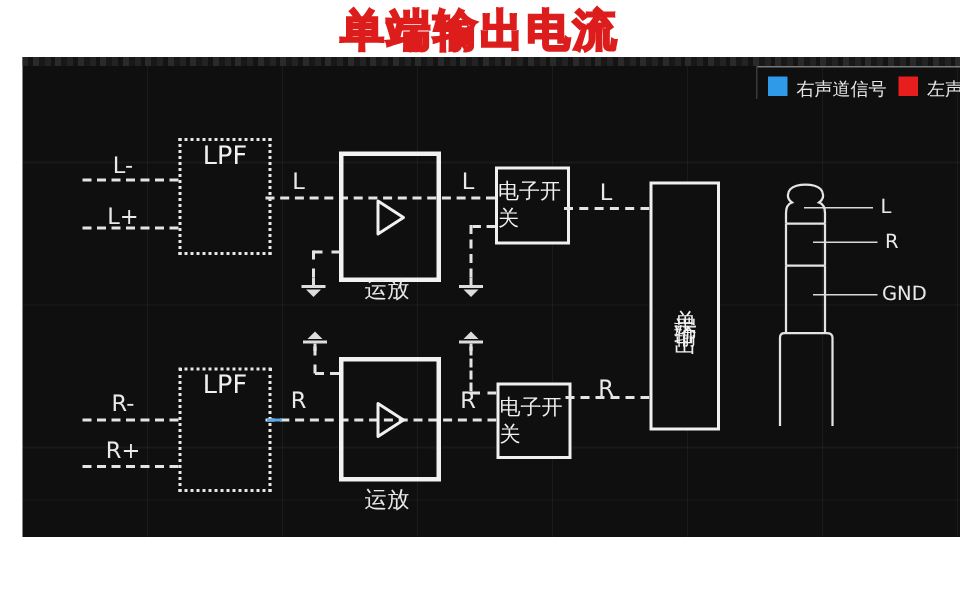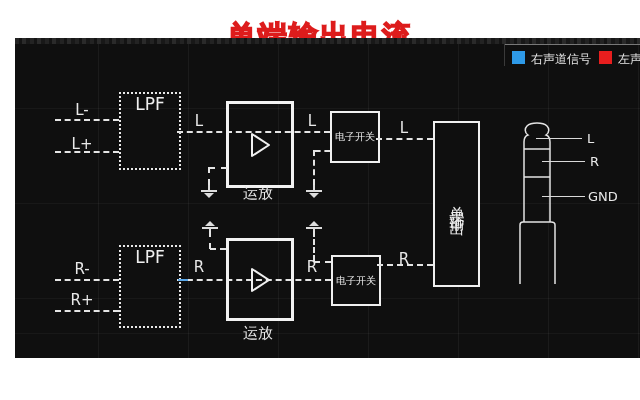--- a/index.html
+++ b/index.html
@@ -1,19 +1,19 @@
 <!DOCTYPE html>
 <html><head>
 <meta charset="utf-8">
 <style>
   html,body{margin:0;padding:0;background:#ffffff;}
   .screen{position:relative;width:640px;height:400px;background:#ffffff;overflow:hidden;
           font-family:"DejaVu Sans","Liberation Sans",sans-serif;}
   
-  .title-bar{position:absolute;left:0;top:16px;width:640px;height:38px;background:#ffffff;}
+  .title-bar{position:absolute;left:0;top:0;width:640px;height:38px;background:#ffffff;}
   .title-bar h1{margin:0;text-align:center;line-height:40px;font-size:29px;font-weight:bold;
     letter-spacing:2px;color:#ffb9b9;-webkit-text-stroke:1.6px #dd1c1c;}
   
   .canvas{position:absolute;left:15px;top:38px;width:640px;height:320px;background:#0f0f0f;overflow:hidden;
     background-image:
       repeating-linear-gradient(to right, rgba(255,255,255,0.05) 0 1px, transparent 1px 90px),
       repeating-linear-gradient(to bottom, rgba(255,255,255,0.04) 0 1px, transparent 1px 95px);
     background-position:-7px -25px;}
   .band{position:absolute;left:0;top:0;width:640px;height:6px;
     background:repeating-linear-gradient(90deg,#232323 0 4px,#141414 4px 7px,#2a2a2a 7px 11px,#181818 11px 15px);}
@@ -22,21 +22,21 @@
   .small-lbl{position:absolute;color:#e9e9e9;font-size:13px;}
   .dash{position:absolute;height:0;border-top:2px dashed #e4e4e4;}
   .vdash{position:absolute;width:0;border-left:2px dashed #e4e4e4;}
   .dash-blue{position:absolute;height:0;border-top:2px dashed #5aa7e8;}
   .solidline{position:absolute;height:1px;background:#d9d9d9;}
   .box-dotted{position:absolute;border:2px dotted #e8e8e8;display:flex;align-items:flex-start;justify-content:center;
     color:#f0f0f0;font-size:17px;}
   .box-solid{position:absolute;border:2px solid #f0f0f0;display:flex;align-items:center;justify-content:center;
     color:#f0f0f0;}
   .opamp{position:absolute;border:3px solid #f2f2f2;display:flex;align-items:center;justify-content:center;}
-  .switch-box{font-size:10px;letter-spacing:0;background:#0f0f0f;text-align:center;}
+  .switch-box{font-size:14px;letter-spacing:0;background:#0f0f0f;}
   .out-box{writing-mode:vertical-rl;font-size:15px;letter-spacing:5px;background:#0f0f0f;}
   .sym{position:absolute;width:16px;display:flex;flex-direction:column;align-items:center;}
   .sym .stub{width:2px;height:5px;background:#ddd;}
   .sym .bar{width:16px;height:2px;background:#ddd;}
   .sym .tri-down{width:0;height:0;border-left:5px solid transparent;border-right:5px solid transparent;
     border-top:5px solid #ddd;margin-top:1px;}
   .sym .tri-up{width:0;height:0;border-left:5px solid transparent;border-right:5px solid transparent;
     border-bottom:5px solid #ddd;margin-bottom:1px;}
   
   .legend-line-h{position:absolute;left:489px;top:6px;width:151px;height:1px;background:#787878;}

